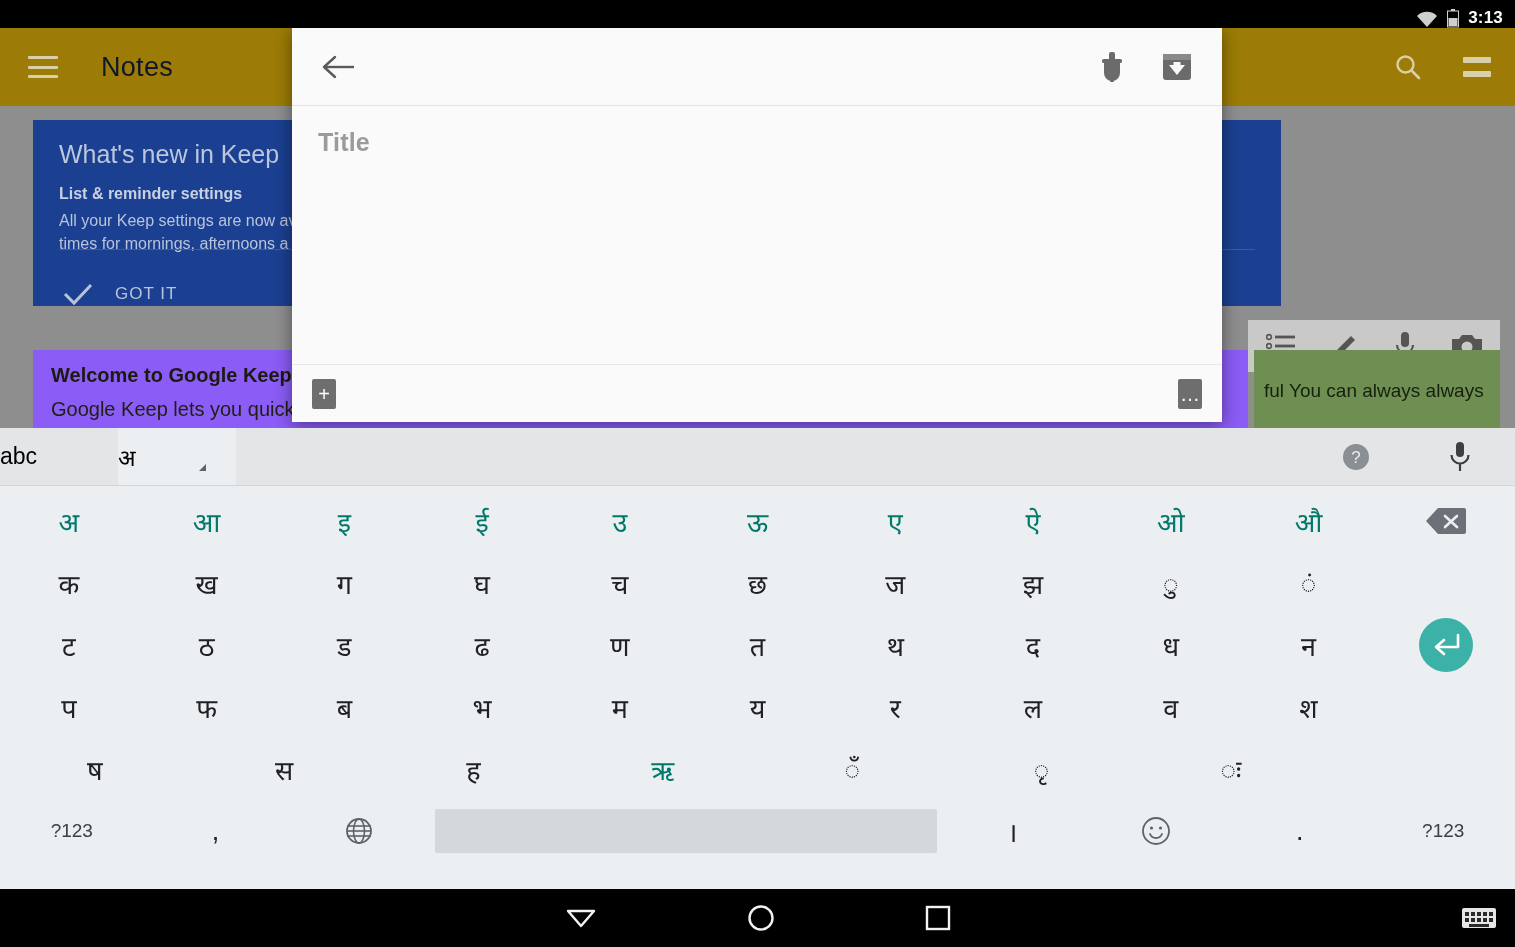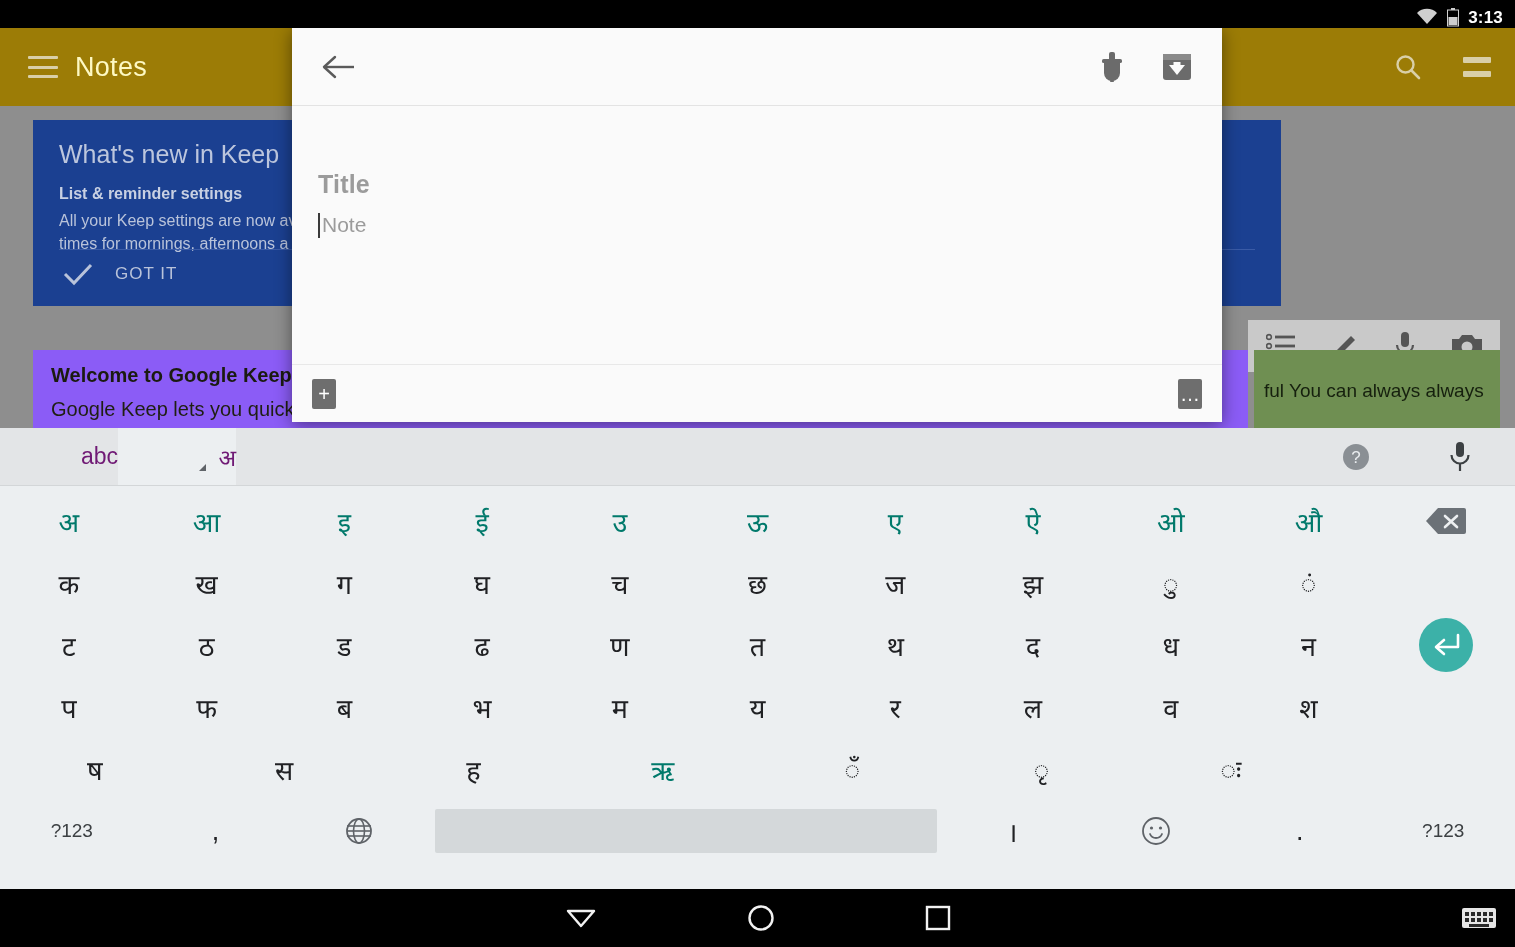--- a/index.html
+++ b/index.html
@@ -6,55 +6,55 @@
   html, body {
     width: 1515px; height: 947px;
     background: #000;
     font-family: "Liberation Sans", sans-serif;
     overflow: hidden;
   }
   #screen { position: relative; width: 1515px; height: 947px; background: #000; }
 
   
   .statusbar {
-    position: absolute; left: 0; top: 8px; width: 1515px; height: 28px;
-    background: #000; display: flex; align-items: flex-start;
+    position: absolute; left: 0; top: 0; width: 1515px; height: 28px;
+    background: #000; display: flex; align-items: flex-end;
     justify-content: flex-end; padding-right: 12px; gap: 9px; border-radius: 12px;
   }
   .status-clock { color: #fff; font-size: 17px; font-weight: bold; letter-spacing: .2px; }
 
   
   .keep-app {
     position: absolute; left: 0; top: 28px; width: 1515px; height: 400px;
     background: #8e8e8e; overflow: hidden;
   }
   .keep-topbar {
     position: absolute; left: 0; top: 0; width: 1515px; height: 78px;
     background: #9c7c06; display: flex; align-items: center; padding: 0 24px;
   }
   .hamburger { width: 30px; height: 22px; display: flex; flex-direction: column;
     justify-content: space-between; margin-left: 4px; }
   .hamburger span { display: block; height: 3px; background: #d9cfa8; border-radius: 1px; }
-  .keep-title { color: #fef9c3; font-size: 27px; margin-left: 17px; letter-spacing: .3px; }
+  .keep-title { color: #0f172a; font-size: 27px; margin-left: 43px; letter-spacing: .3px; }
   .topbar-right { margin-left: auto; display: flex; align-items: center; gap: 40px; }
   .grid-icon { width: 28px; height: 20px; display: flex; flex-direction: column;
     justify-content: space-between; }
   .grid-icon span { display: block; height: 6px; background: #d9cfa8; border-radius: 1px; }
 
   .card { position: absolute; }
   .card-blue {
     left: 33px; top: 92px; width: 1248px; height: 186px;
     background: #1b4091; padding: 20px 26px 0 26px;
   }
   .card-blue h2 { color: #bcc6dd; font-size: 25px; font-weight: 400; margin-bottom: 16px; }
   .card-blue h3 { color: #c8d0e3; font-size: 16px; font-weight: bold; margin-bottom: 6px; }
   .card-blue p { color: #b9c3da; font-size: 16px; line-height: 23px; }
   .card-blue .divider { position: absolute; left: 26px; right: 26px; bottom: 56px;
     height: 1px; background: #3a5ba6; }
-  .gotit { position: absolute; left: 30px; bottom: 20px; display: flex;
+  .gotit { position: absolute; left: 30px; bottom: 0; display: flex;
     align-items: center; gap: 22px; }
   .gotit .label { color: #b9c3da; font-size: 17px; letter-spacing: 1px; }
 
   .card-olive {
     left: 33px; top: 322px; width: 1215px; height: 106px;
     background: #8b5cf6; padding: 14px 18px;
   }
   .card-olive h3 { color: #1b1b10; font-size: 20px; font-weight: bold; margin-bottom: 8px; }
   .card-olive p { color: #1f1f12; font-size: 20px; line-height: 28px; }
 
@@ -67,21 +67,21 @@
   .quickbar {
     position: absolute; left: 1248px; top: 292px; width: 252px; height: 52px;
     background: #c9c9c9; display: flex; align-items: center;
     justify-content: space-around;
   }
 
   
   .dialog {
     position: absolute; left: 292px; top: 28px; width: 930px; height: 394px;
     background: #fafafa; box-shadow: 0 3px 16px rgba(0,0,0,.45);
-    display: flex; flex-direction: column; gap: 42px;
+    display: flex; flex-direction: column;
   }
   .dialog-toolbar {
     height: 78px; border-bottom: 1px solid #e3e3e3; display: flex;
     align-items: center; padding: 0 30px; background: #fafafa;
   }
   .dlg-actions { margin-left: auto; display: flex; align-items: center; gap: 36px; }
   .dialog-body { flex: 1; padding: 22px 26px 0 26px; }
   .note-title { color: #9b9b9b; font-size: 25px; font-weight: bold; letter-spacing: .2px; }
   .note-body-row { display: flex; align-items: flex-start; margin-top: 14px; }
   .caret { width: 2px; height: 25px; background: #3a3a3a; margin-right: 2px; }
@@ -97,22 +97,22 @@
   }
   .edited { position: absolute; left: 0; right: 0; text-align: center;
     color: #9e9e9e; font-size: 16px; }
   .dots-btn { margin-left: auto; }
 
   
   .kb { position: absolute; left: 0; top: 428px; width: 1515px; height: 461px;
     background: #eceff1; }
   .kb-suggest { height: 58px; background: #e3e5e7; display: flex; align-items: stretch;
     border-bottom: 1px solid #d3d6d8; }
-  .kb-tab { width: 118px; display: flex; align-items: center; justify-content: flex-end;
-    font-size: 23px; color: #701a75; }
+  .kb-tab { width: 118px; display: flex; align-items: center; justify-content: flex-start;
+    font-size: 23px; color: #000000; }
   .kb-tab.active { background: #eceff1; position: relative; }
   .kb-tab .corner { position: absolute; right: 30px; bottom: 14px; width: 0; height: 0;
     border-left: 7px solid transparent; border-bottom: 7px solid #5f6368; }
   .kb-suggest-spacer { flex: 1; }
   .kb-suggest-right { display: flex; align-items: center; gap: 78px; padding-right: 44px; }
 
   .kb-rows { padding-top: 4px; }
   .kb-row { display: flex; height: 62px; }
   .key { flex: 1; display: flex; align-items: center; justify-content: center;
     font-size: 27px; color: #202124; position: relative; }
@@ -263,24 +263,20 @@
             <rect x="1" y="2" width="28" height="6" fill="#8a8a8a"></rect>
             <polygon points="15,23 7,13 23,13" fill="#fafafa"></polygon>
             <rect x="11.5" y="10" width="7" height="4" fill="#fafafa"></rect>
           </svg>
         </span>
       </div>
     </div>
 
     <div class="dialog-body">
       <div class="note-title">Title</div>
-      <div class="note-body-row">
-        <span class="caret"></span>
-        <span class="note-body">Note</span>
-      </div>
     </div>
 
     <div class="dialog-footer">
       <span class="sq-btn">+</span>
       <span class="sq-btn dots-btn">…</span>
     </div>
   </div>
 
   <div class="kb">
 

